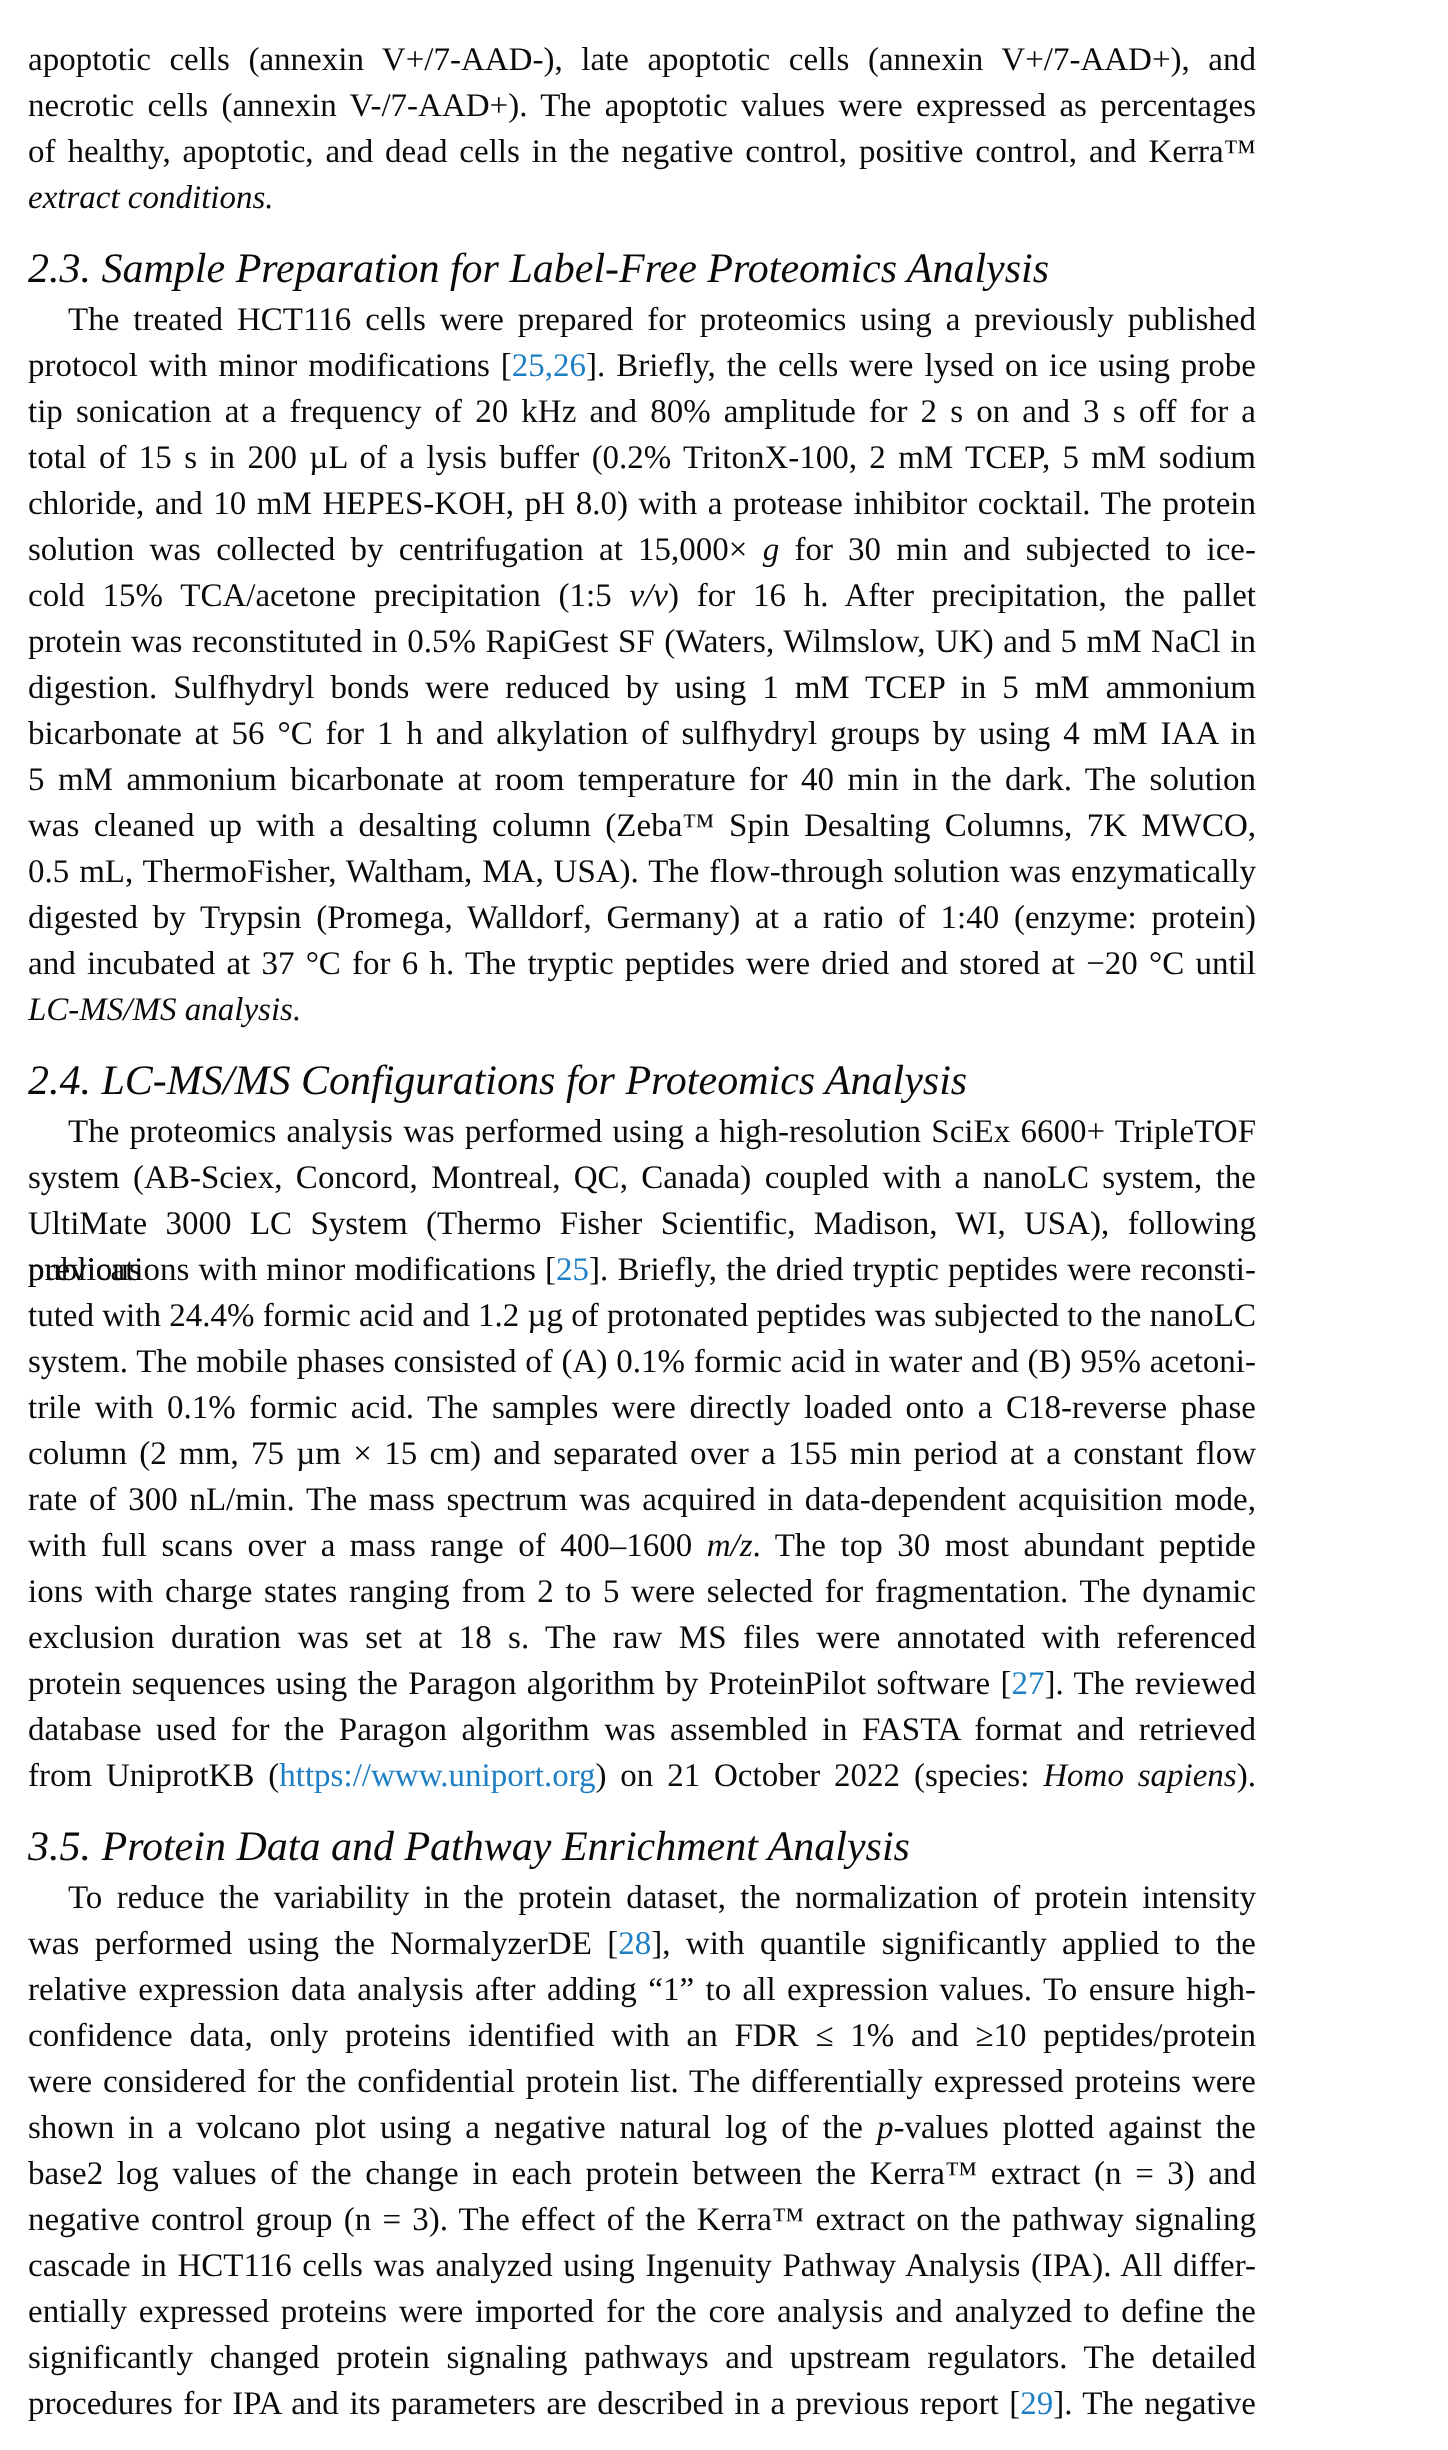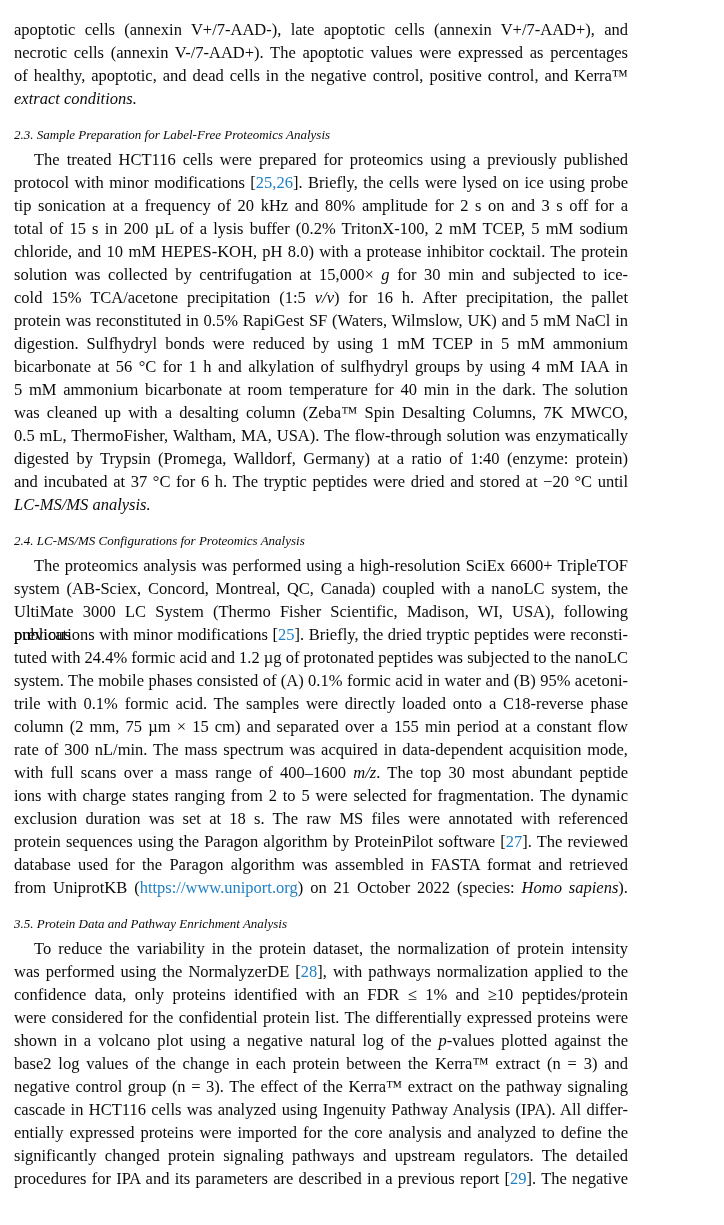--- a/index.html
+++ b/index.html
@@ -10,37 +10,38 @@
   body {
     width: 724px;
     height: 1225px;
     overflow: hidden;
     font-family: "Liberation Serif", "DejaVu Serif", serif;
     color: #0a0a0a;
   }
   .content {
     box-sizing: border-box;
     width: 642px;
-    padding: 18px 14px 0 14px;
+    padding: 7px 14px 0 14px;
+    margin-top: 11px;
   }
   .paragraph { margin: 0; }
   .line {
     height: 23px;
     line-height: 23px;
     font-size: 16.5px;
     text-align: justify;
     text-align-last: justify;
     white-space: normal;
   }
   .line.lastline { text-align-last: left; font-style: italic; }
   .line.indent { text-indent: 20px; }
   .heading {
     height: 23px;
     line-height: 23px;
-    font-size: 13px;
+    font-size: 21px;
     font-style: italic;
     margin: 13px 0 2px 0;
     text-align: left;
   }
   .italic { font-style: italic; }
   .link {
     color: #1f7fc4;
     cursor: pointer;
     text-decoration: none;
   }
@@ -89,21 +90,22 @@
         <div class="line"><span>with full scans over a mass range of 400–1600 </span><span class="italic">m/z</span><span>.  The top 30 most abundant peptide</span></div>
         <div class="line"><span>ions with charge states ranging from 2 to 5 were selected for fragmentation. The dynamic</span></div>
         <div class="line"><span>exclusion duration was set at 18 s.  The raw MS files were annotated with referenced</span></div>
         <div class="line"><span>protein sequences using the Paragon algorithm by ProteinPilot software [</span><span class="link">27</span><span>]. The reviewed</span></div>
         <div class="line"><span>database used for the Paragon algorithm was assembled in FASTA format and retrieved</span></div>
         <div class="line"><span>from UniprotKB (</span><span class="link">https://www.uniport.org</span><span>) on 21 October 2022 (species: </span><span class="italic">Homo sapiens</span><span>).</span></div>
       </div>
       <div class="heading">3.5. Protein Data and Pathway Enrichment Analysis</div>
       <div class="paragraph">
         <div class="line indent"><span>To reduce the variability in the protein dataset, the normalization of protein intensity</span></div>
-        <div class="line"><span>was performed using the NormalyzerDE [</span><span class="link">28</span><span>], with pathways normalization applied to the</span></div>
+        <div class="line"><span>was performed using the NormalyzerDE [</span><span class="link">28</span><span>], with quantile significantly applied to the</span></div>
+        <div class="line"><span>relative expression data analysis after adding “1” to all expression values. To ensure high-</span></div>
         <div class="line"><span>confidence data, only proteins identified with an FDR ≤ 1% and ≥10 peptides/protein</span></div>
         <div class="line"><span>were considered for the confidential protein list. The differentially expressed proteins were</span></div>
         <div class="line"><span>shown in a volcano plot using a negative natural log of the </span><span class="italic">p</span><span>-values plotted against the</span></div>
         <div class="line"><span>base2 log values of the change in each protein between the Kerra™ extract (n = 3) and</span></div>
         <div class="line"><span>negative control group (n = 3). The effect of the Kerra™ extract on the pathway signaling</span></div>
         <div class="line"><span>cascade in HCT116 cells was analyzed using Ingenuity Pathway Analysis (IPA). All differ-</span></div>
         <div class="line"><span>entially expressed proteins were imported for the core analysis and analyzed to define the</span></div>
         <div class="line"><span>significantly changed protein signaling pathways and upstream regulators. The detailed</span></div>
         <div class="line"><span>procedures for IPA and its parameters are described in a previous report [</span><span class="link">29</span><span>]. The negative</span></div>
       </div>

